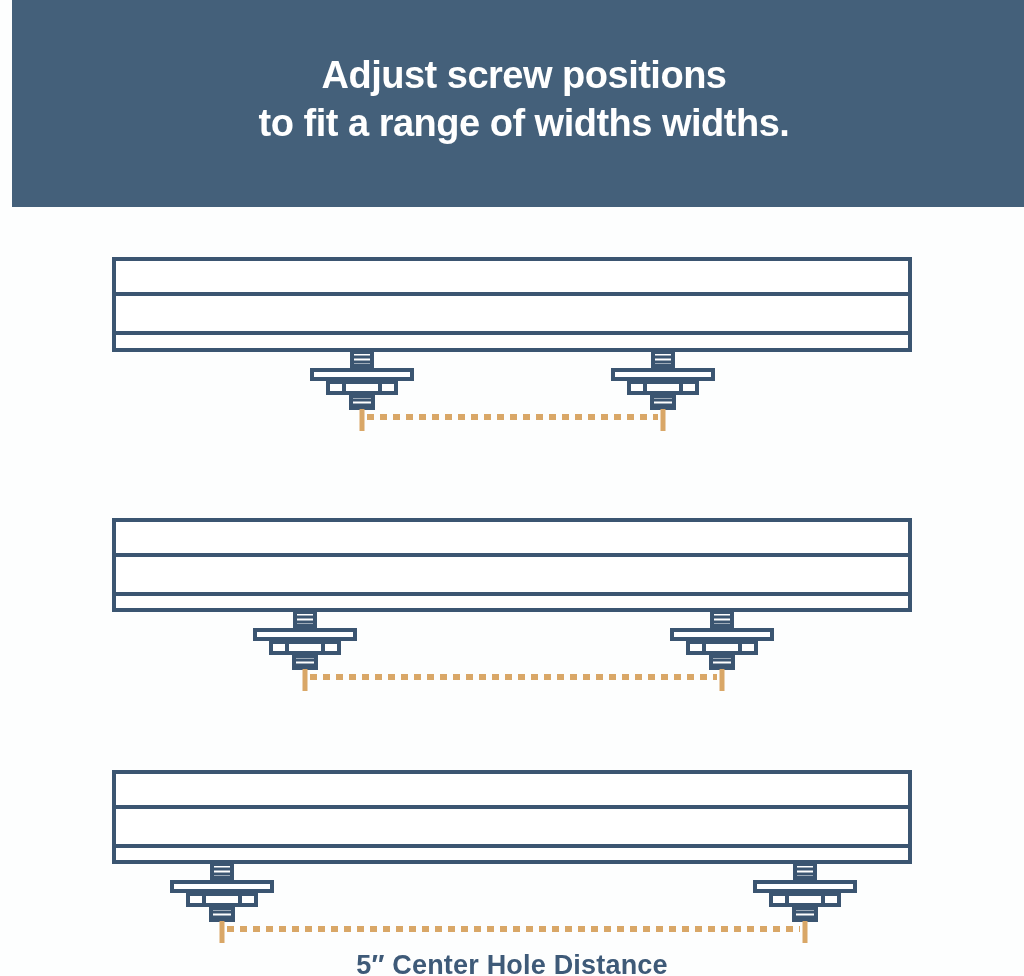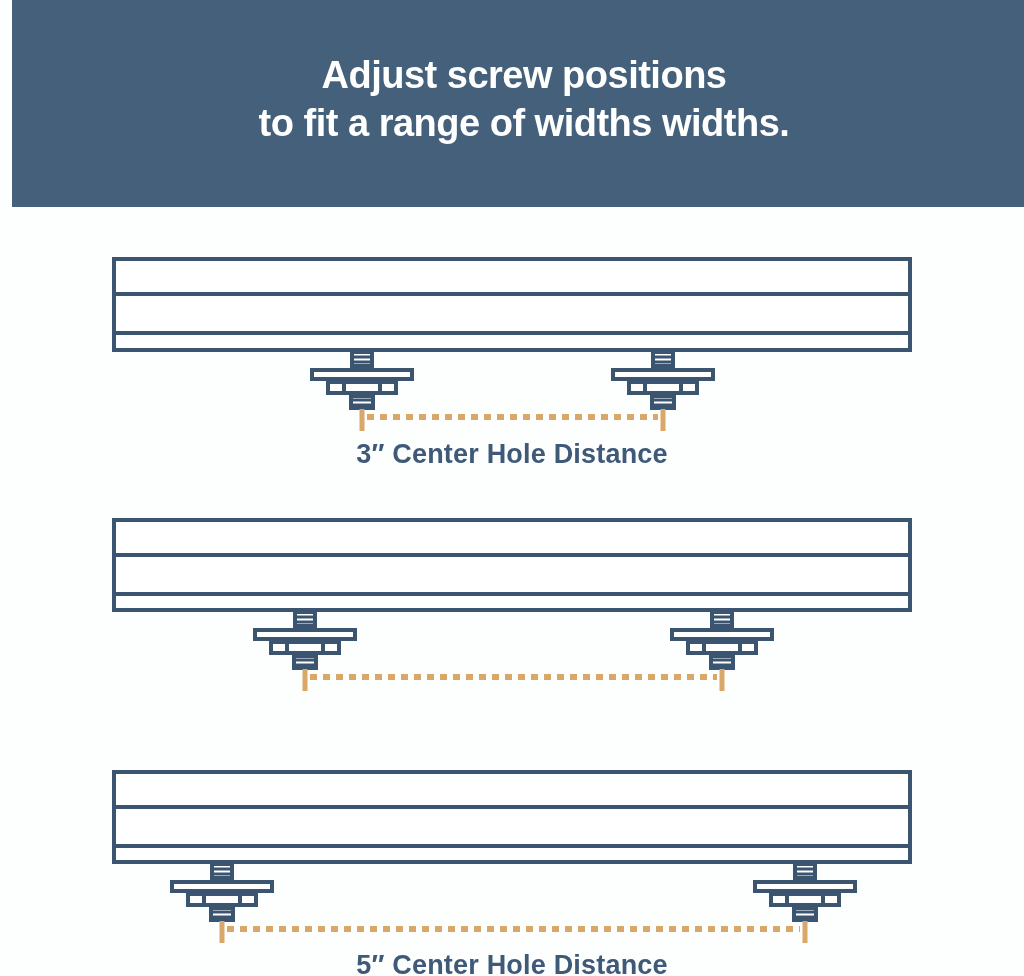--- a/index.html
+++ b/index.html
@@ -169,16 +169,15 @@
           <line x1="794" y1="917" x2="816" y2="917" stroke="#3b5571" stroke-width="3"></line>
         </g>
         <g>
           <line x1="222" y1="921" x2="222" y2="943" stroke="#d9a767" stroke-width="5"></line>
           <line x1="805" y1="921" x2="805" y2="943" stroke="#d9a767" stroke-width="5"></line>
           <line x1="227" y1="929" x2="800" y2="929" stroke="#d9a767" stroke-width="6" stroke-dasharray="7 6"></line>
         </g>
       </g>
     </svg>
 
-  <div class="distance-label" style="top: 441px;">3″ Center Hole Distance</div>
   <div class="distance-label" style="top: 952px;">5″ Center Hole Distance</div>
 
 </div>
 
 </body></html>

